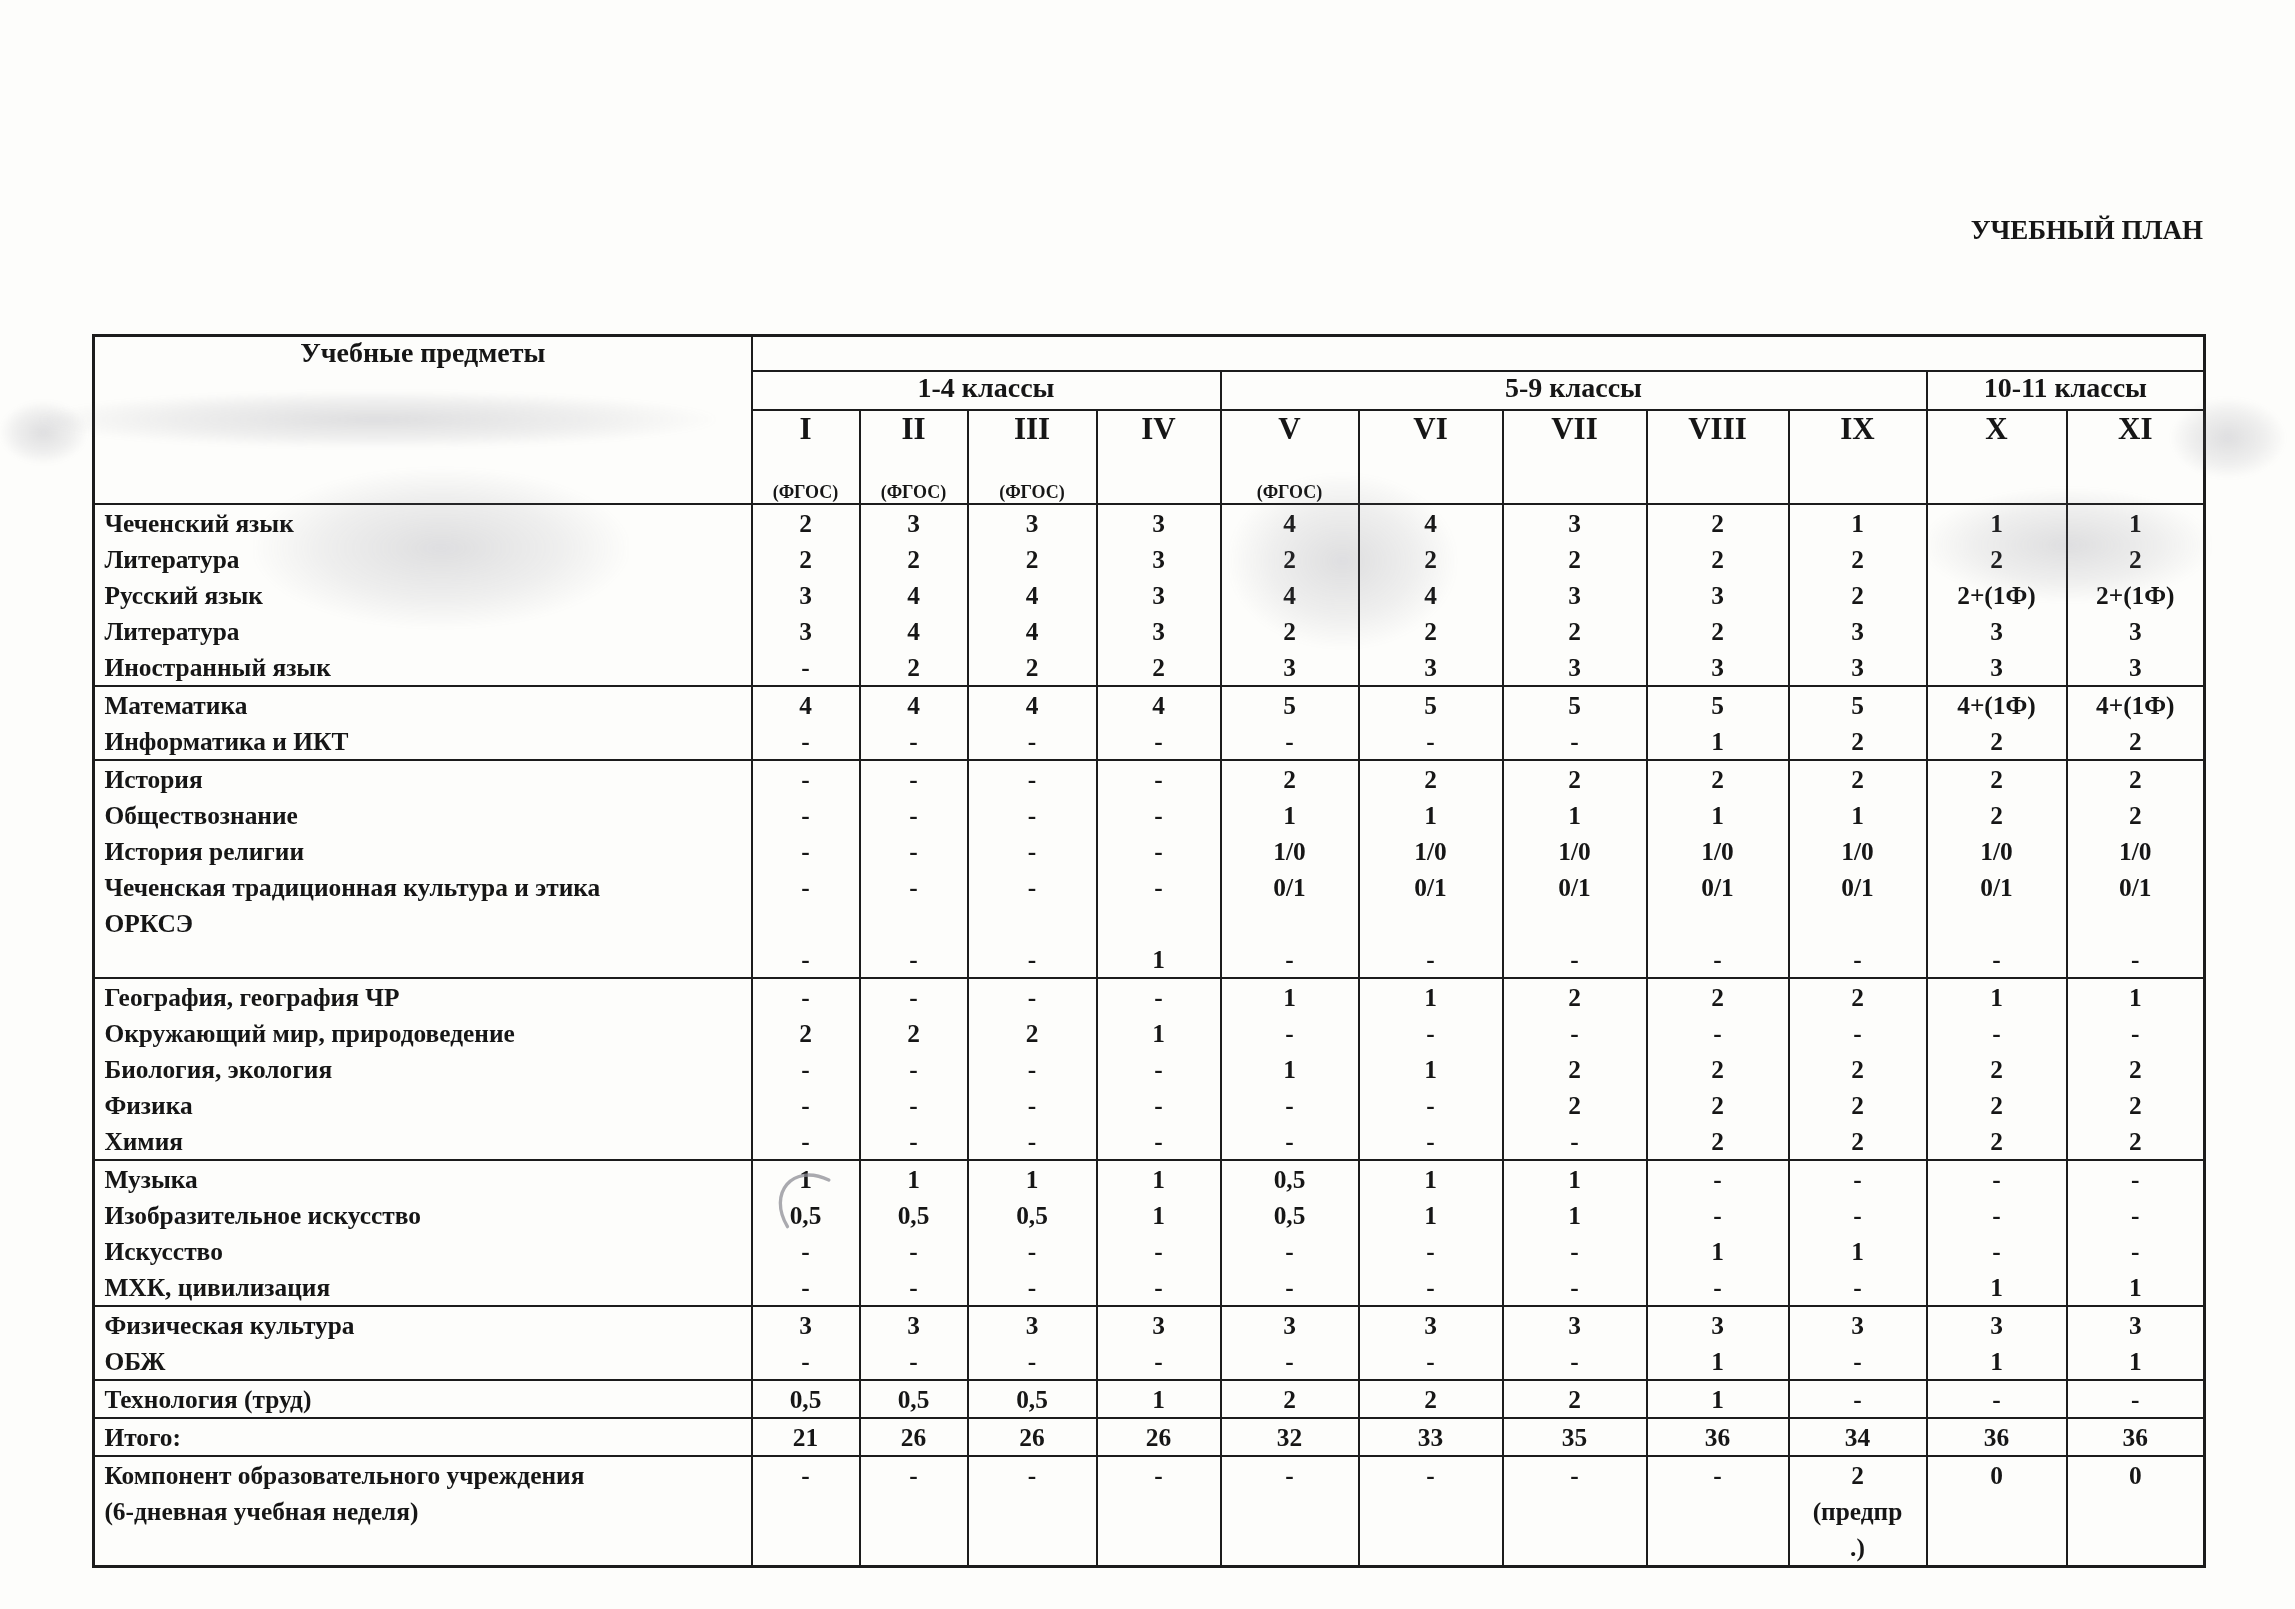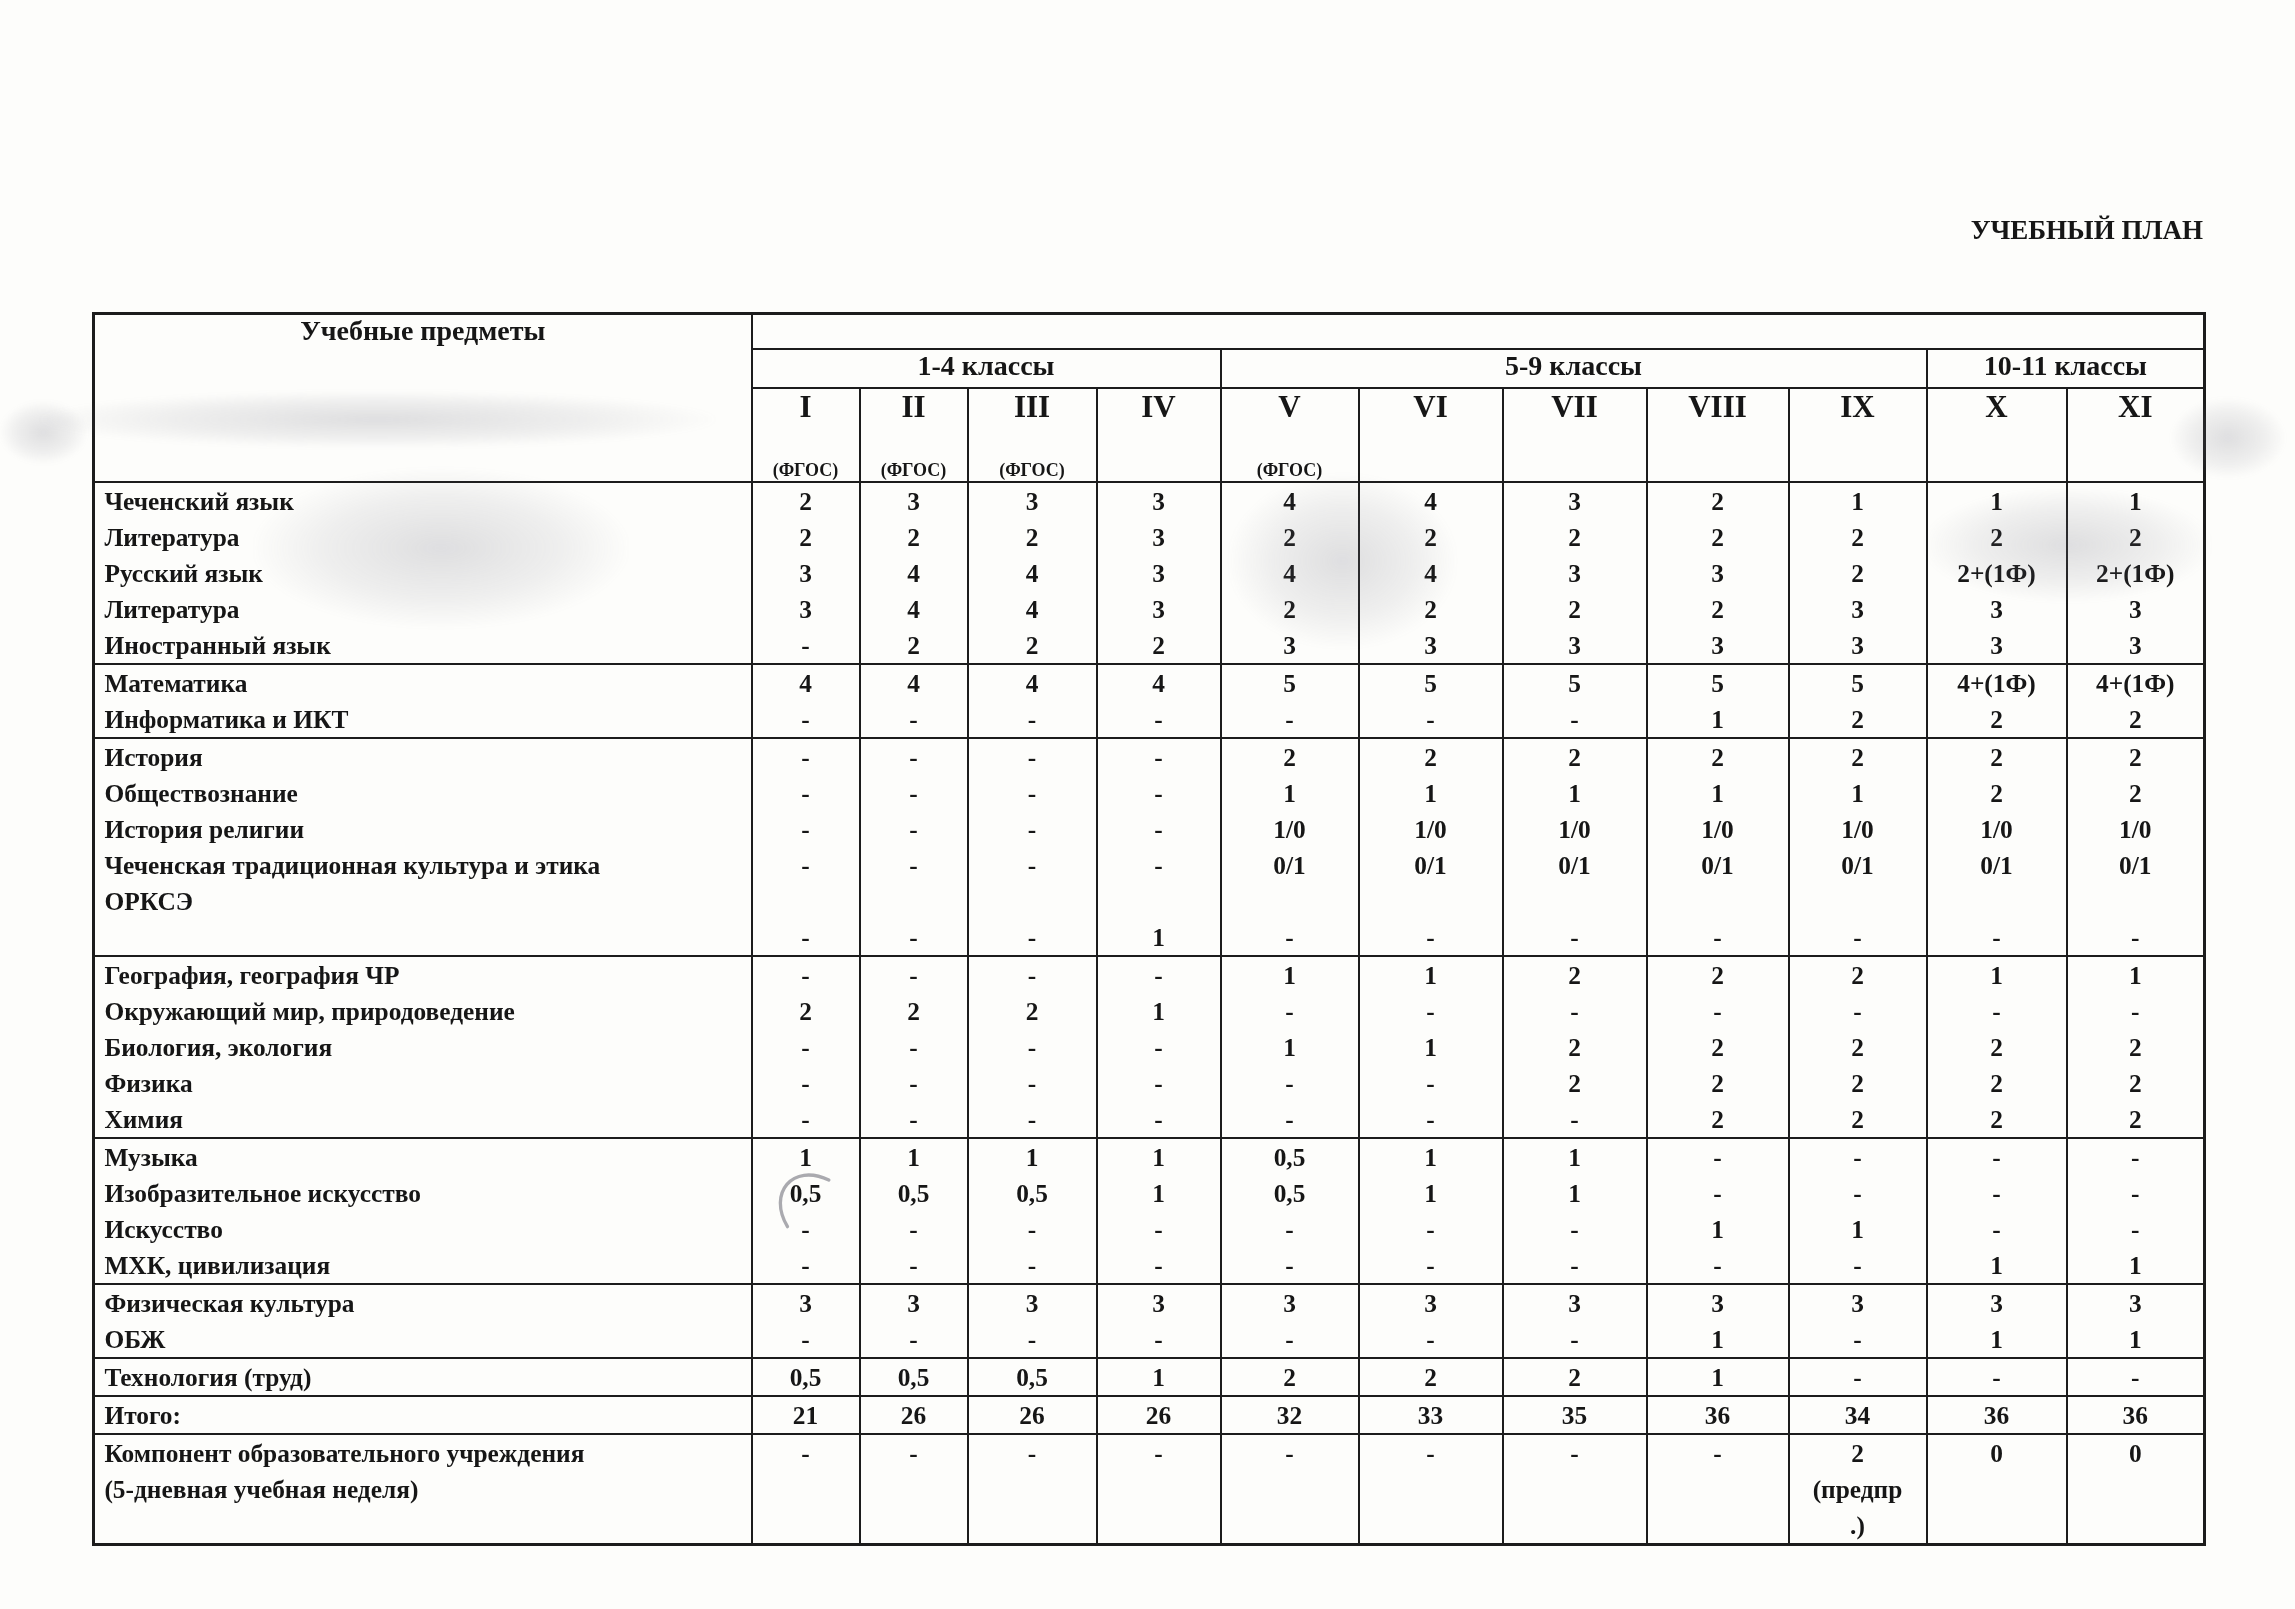--- a/index.html
+++ b/index.html
@@ -26,21 +26,21 @@
     width: 2111px;
     text-align: right;
     font-weight: bold;
     line-height: 37px;
     font-size: 27px;
   }
   
   #plan-table {
     position: absolute;
     left: 92px;
-    top: 312px;
+    top: 334px;
     width: 2111px;
     border-collapse: collapse;
     table-layout: fixed;
     font-weight: bold;
   }
   #plan-table th, #plan-table td {
     border: 2px solid #1c1c1c;
     padding: 0;
     vertical-align: top;
     background: transparent;
@@ -682,21 +682,21 @@
           <td class="values-cell">
             <div class="line val">36</div>
           </td>
           <td class="values-cell">
             <div class="line val">36</div>
           </td>
         </tr>
         <tr class="body-group">
           <td class="subjects-cell">
             <div class="line subj">Компонент образовательного учреждения</div>
-            <div class="line subj">(5-дневная учебная неделя)</div>
+            <div class="line subj">(6-дневная учебная неделя)</div>
             <div class="line subj">&nbsp;</div>
           </td>
           <td class="values-cell">
             <div class="line val">-</div>
             <div class="line val">&nbsp;</div>
             <div class="line val">&nbsp;</div>
           </td>
           <td class="values-cell">
             <div class="line val">-</div>
             <div class="line val">&nbsp;</div>

